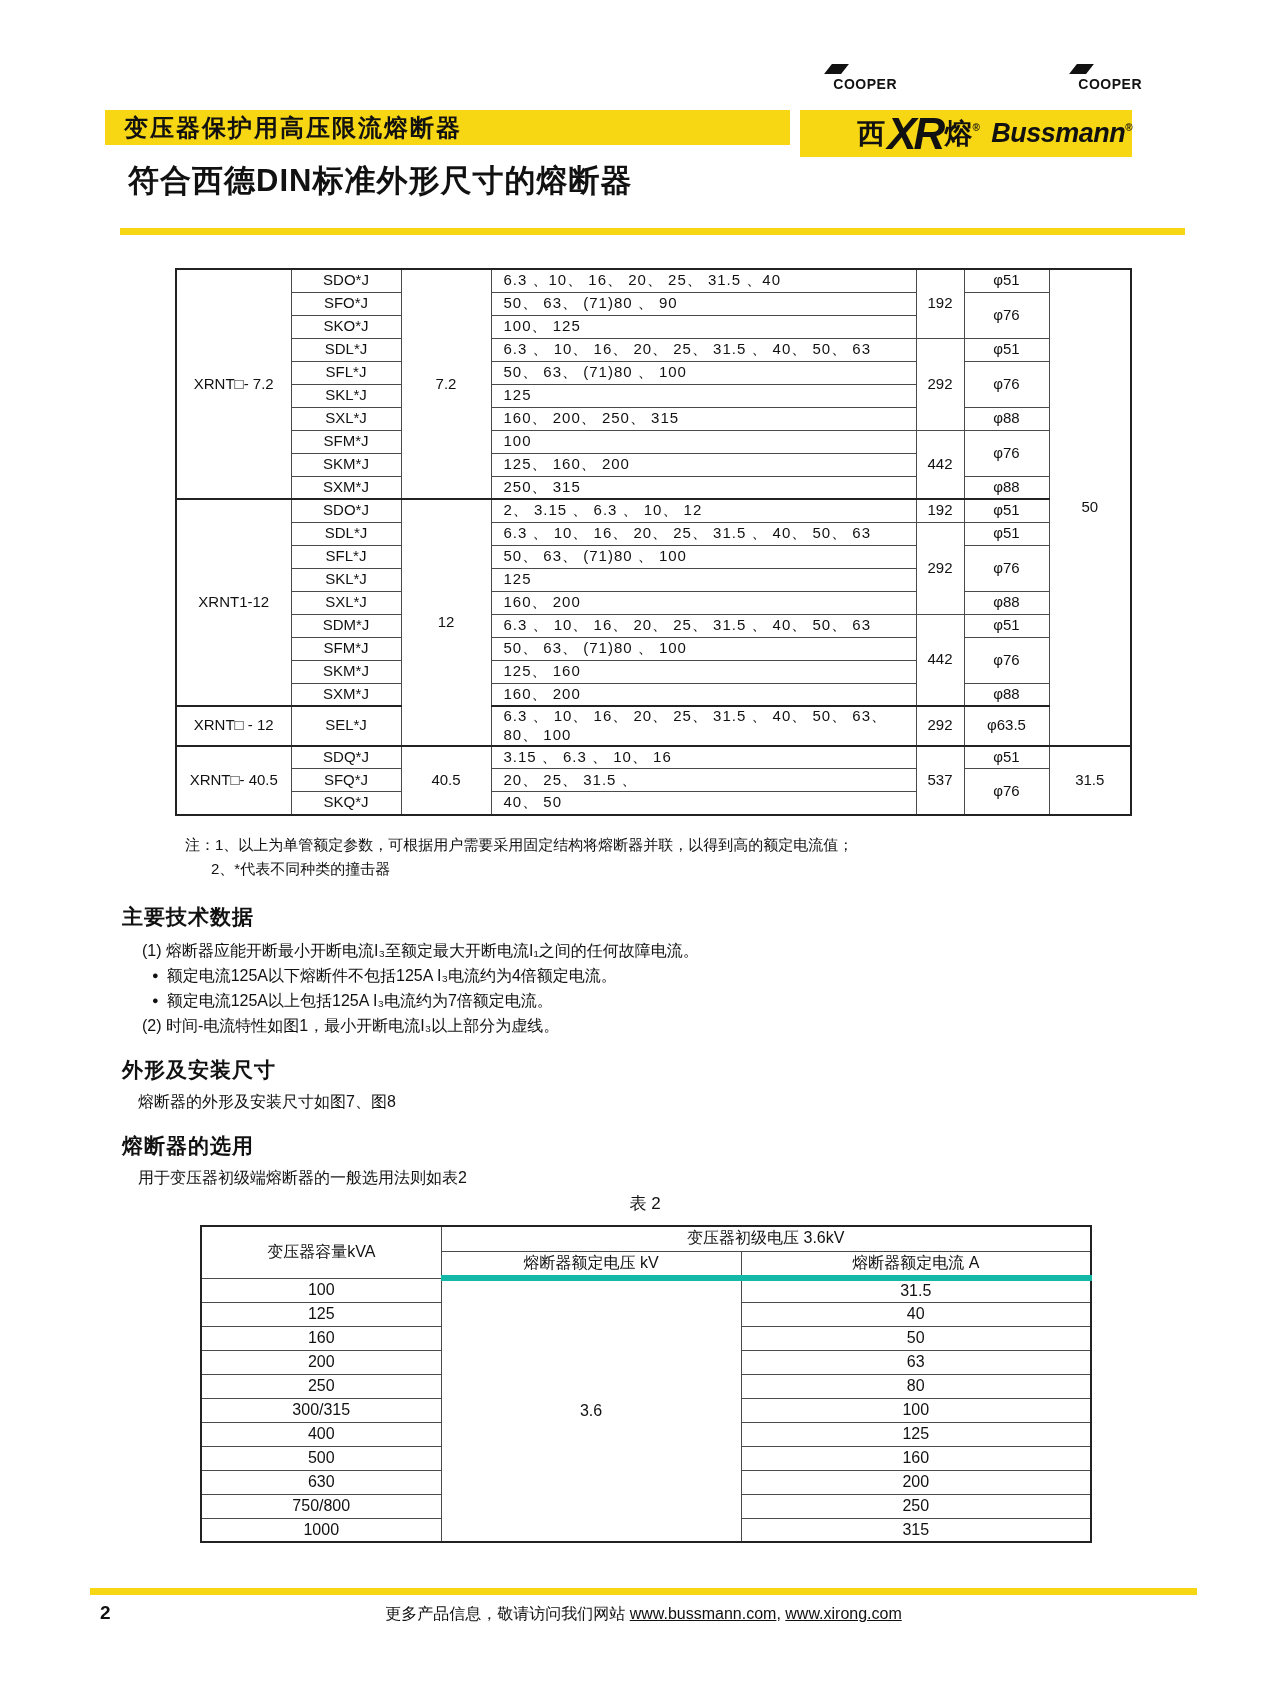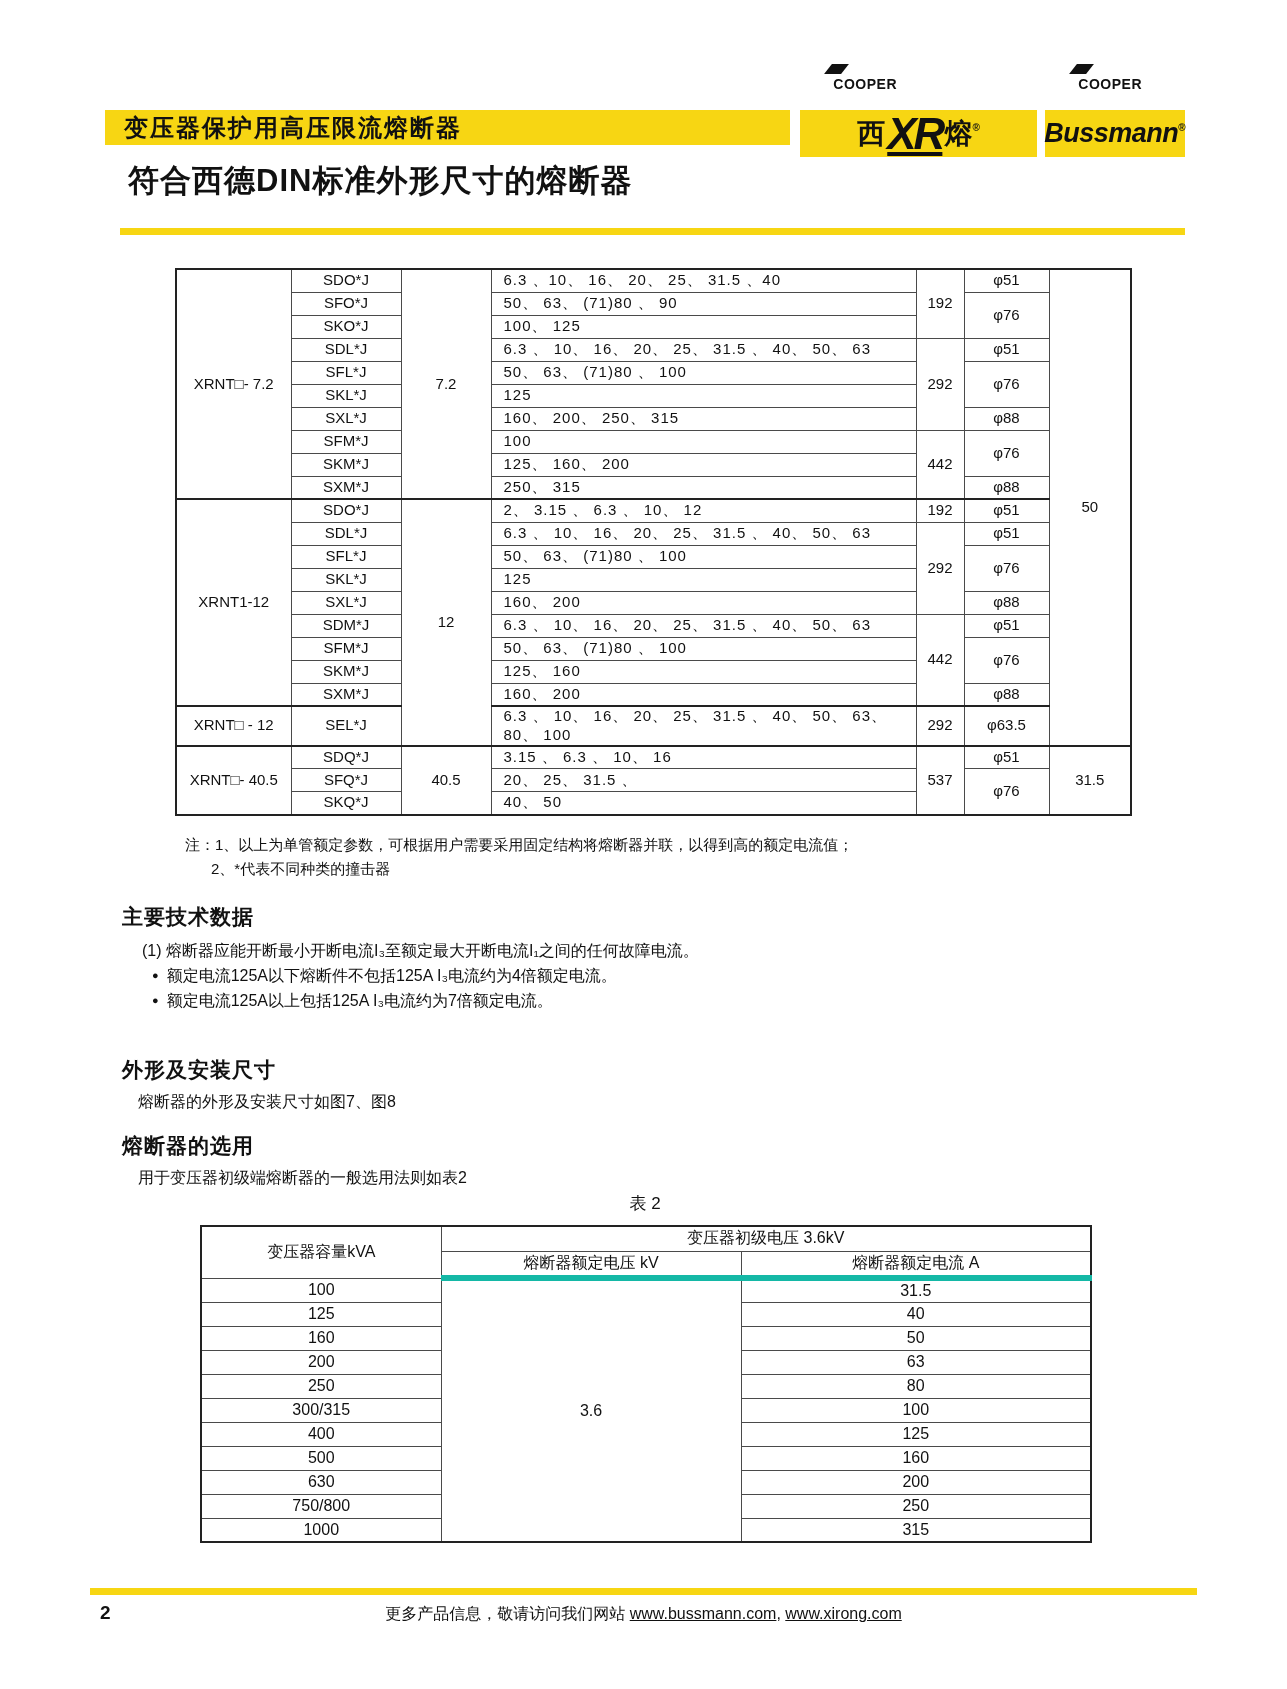--- a/index.html
+++ b/index.html
@@ -11,28 +11,28 @@
   .title-bar{
     position:absolute;left:105px;top:110px;width:685px;height:35px;
     background:#F7D613;display:flex;align-items:center;padding-left:19px;box-sizing:border-box;
     font-size:24px;font-weight:bold;color:#111;letter-spacing:2px;
   }
   .logo-block{
     position:absolute;top:110px;height:47px;background:#F7D613;
     display:flex;align-items:center;justify-content:center;color:#111;
   }
   .logo-xirong{left:800px;width:237px;}
-  .logo-bussmann{left:1045px;width:140px;}
+  .logo-bussmann{left:992px;width:140px;}
   .cooper{position:absolute;top:64px;width:95px;text-align:right;}
   .cooper-1{left:802px;}
   .cooper-2{left:1047px;}
   .cooper .flag{display:block;width:17px;height:10px;background:#111;transform:skewX(-38deg);margin:0 0 1px 26px;}
   .cooper .word{font-size:14px;font-weight:900;letter-spacing:0.5px;color:#111;}
   .xr-cjk{font-size:28px;font-weight:900;}
-  .xr-mark{font-size:44px;font-weight:900;font-style:italic;letter-spacing:-3px;margin:0 2px;line-height:1;text-decoration:underline;}
+  .xr-mark{font-size:44px;font-weight:900;font-style:italic;letter-spacing:-3px;margin:0 2px;line-height:1;}
   .reg{font-size:10px;vertical-align:top;position:relative;top:-6px;font-weight:bold;}
   .bussmann-word{font-size:27px;font-weight:900;font-style:italic;letter-spacing:-0.5px;}
   .page-title{
     position:absolute;left:128px;top:160px;font-size:31px;font-weight:bold;letter-spacing:1px;color:#111;
   }
   .yellow-rule{position:absolute;left:120px;top:228px;width:1065px;height:7px;background:#F7D613;}
 
   
   table{border-collapse:collapse;background:#fff;}
   .fuse-table{
@@ -253,20 +253,21 @@
   <div class="note-2">2、*代表不同种类的撞击器</div>
 
   <div class="sec-head" style="left:122px;top:903px;">主要技术数据</div>
   <div class="body-text" style="left:126px;top:941px;">(1) 熔断器应能开断最小开断电流I₃至额定最大开断电流I₁之间的任何故障电流。</div>
   <div class="bullet-line" style="left:152px;top:966px;">
     <span class="dot">●</span><span>额定电流125A以下熔断件不包括125A I₃电流约为4倍额定电流。</span>
   </div>
   <div class="bullet-line" style="left:152px;top:991px;">
     <span class="dot">●</span><span>额定电流125A以上包括125A I₃电流约为7倍额定电流。</span>
   </div>
+  <div class="body-text" style="left:126px;top:1016px;">(2) 时间-电流特性如图1，最小开断电流I₃以上部分为虚线。</div>
 
   <div class="sec-head" style="left:122px;top:1056px;">外形及安装尺寸</div>
   <div class="body-text" style="left:122px;top:1092px;">熔断器的外形及安装尺寸如图7、图8</div>
 
   <div class="sec-head" style="left:122px;top:1132px;">熔断器的选用</div>
   <div class="body-text" style="left:122px;top:1168px;">用于变压器初级端熔断器的一般选用法则如表2</div>
   <div class="t2-caption">表 2</div>
 
   <table class="sel-table">
     <colgroup>

